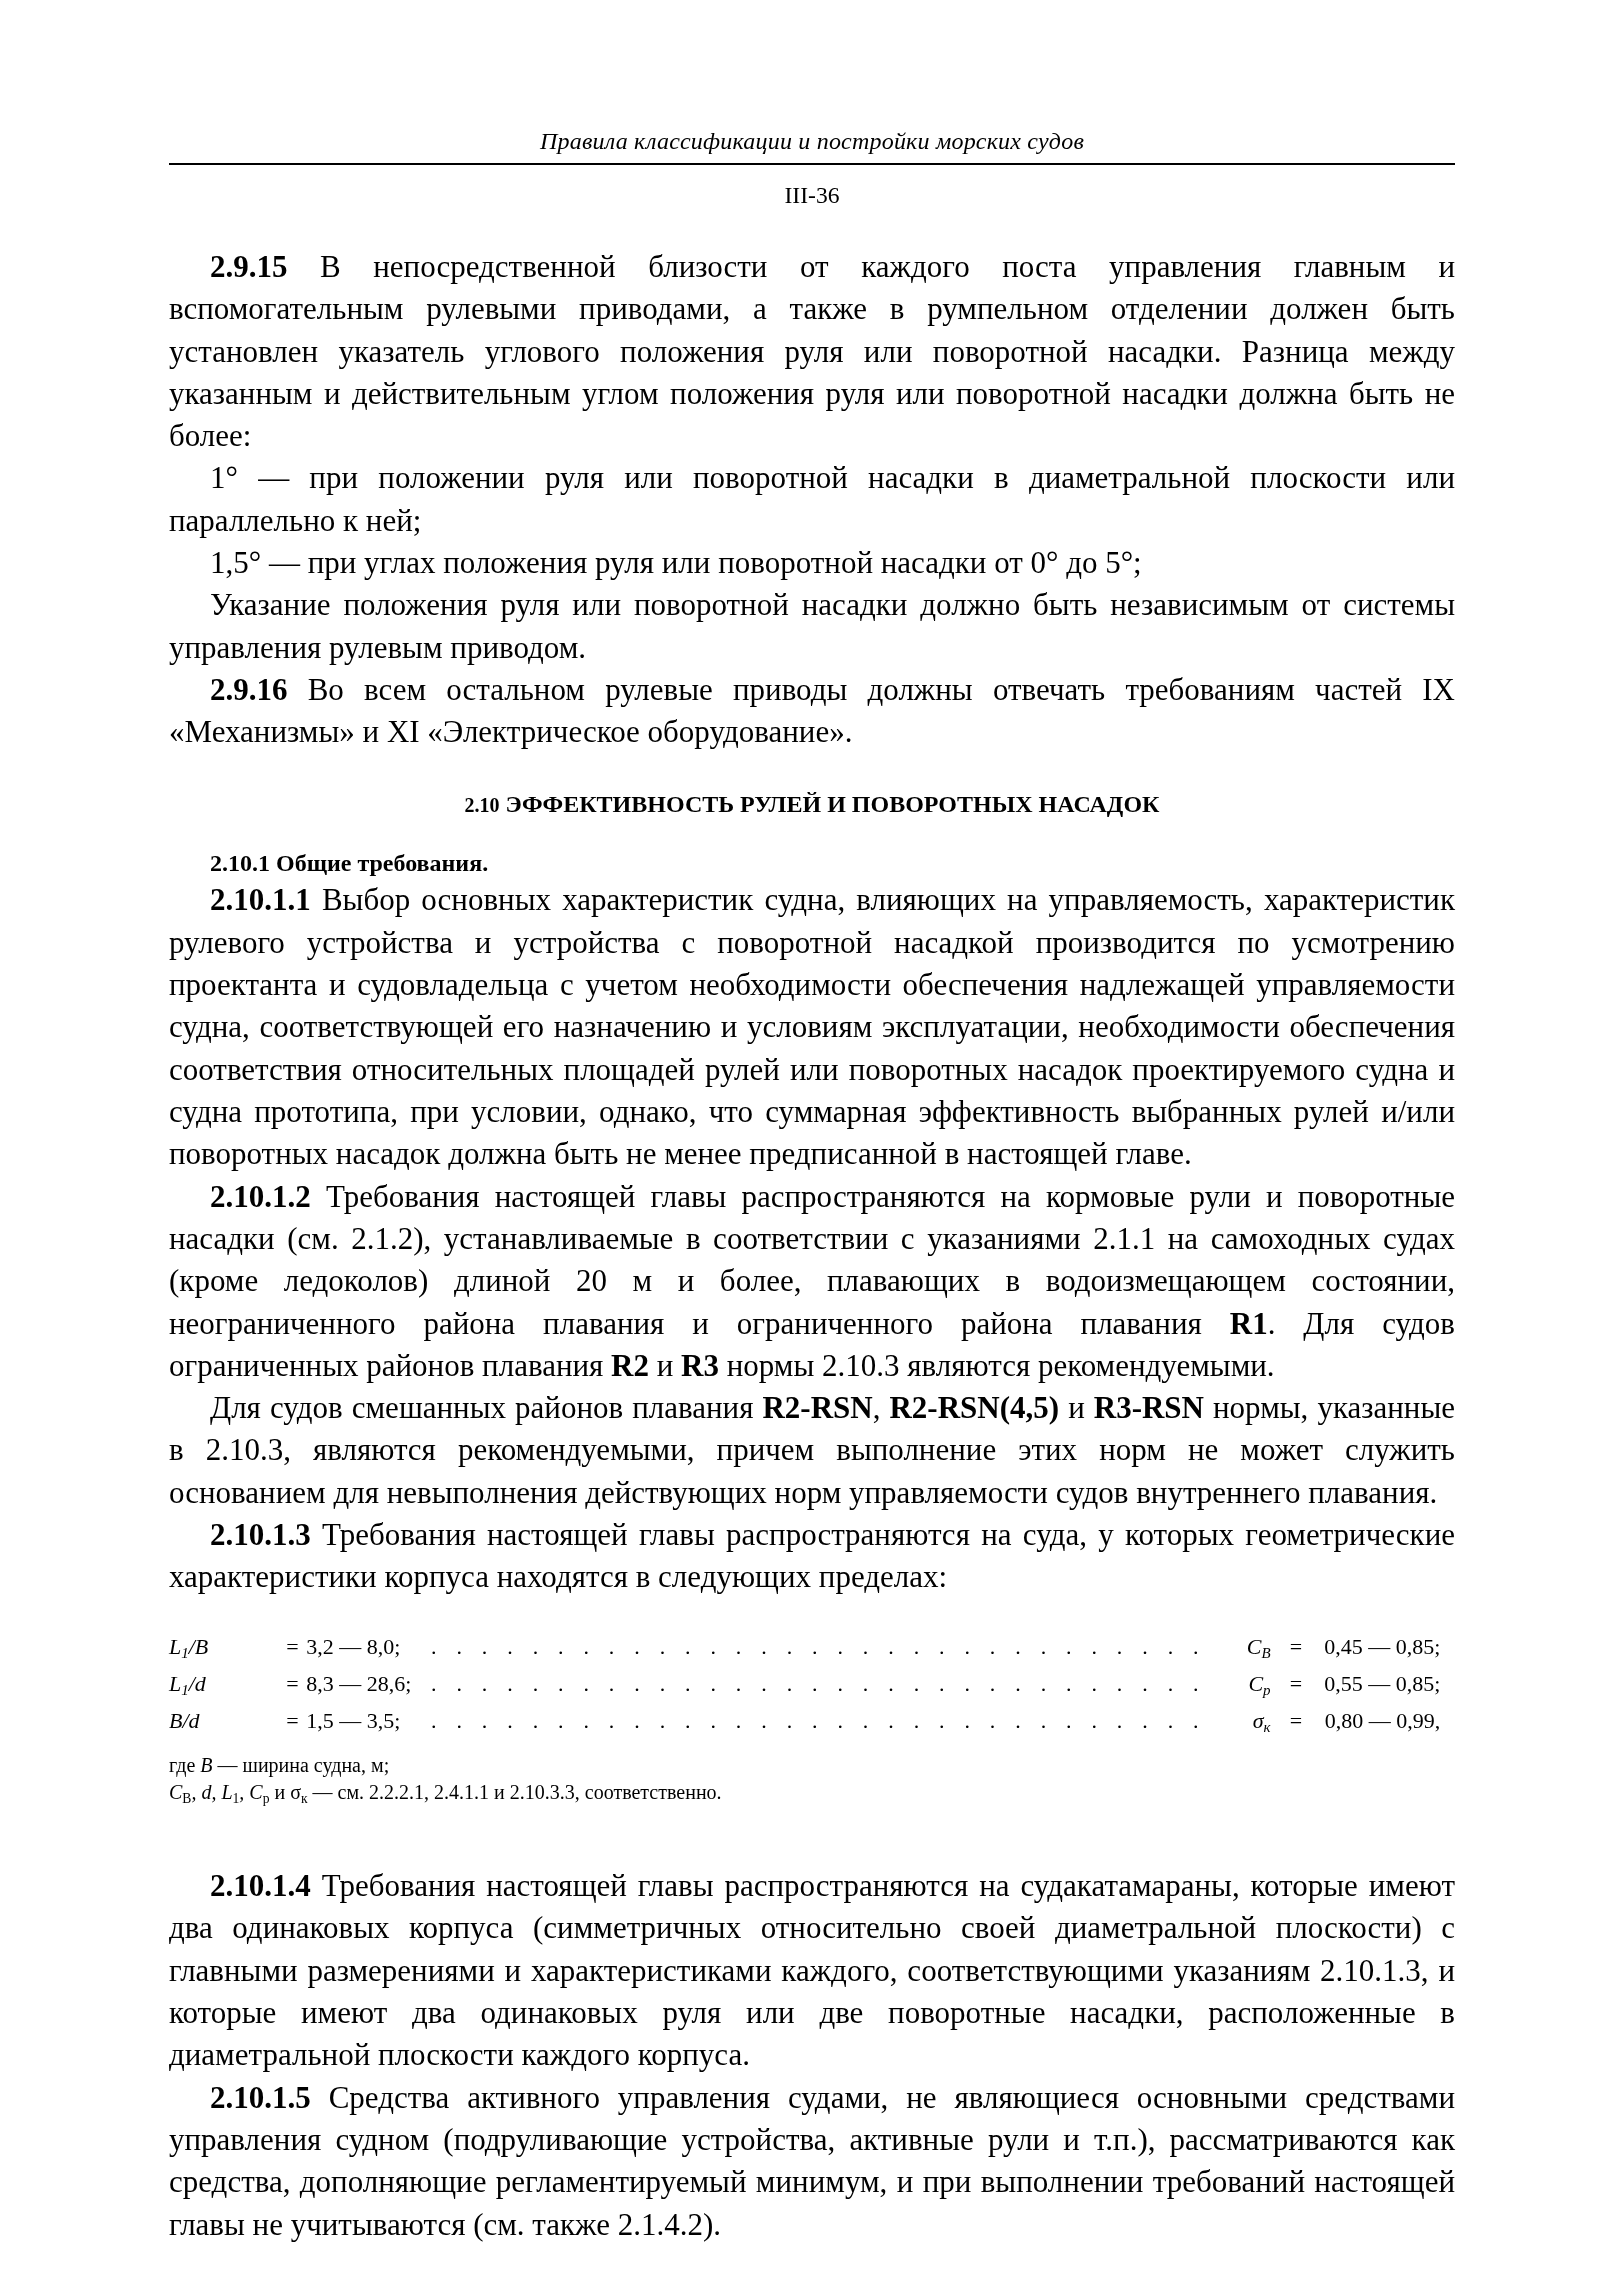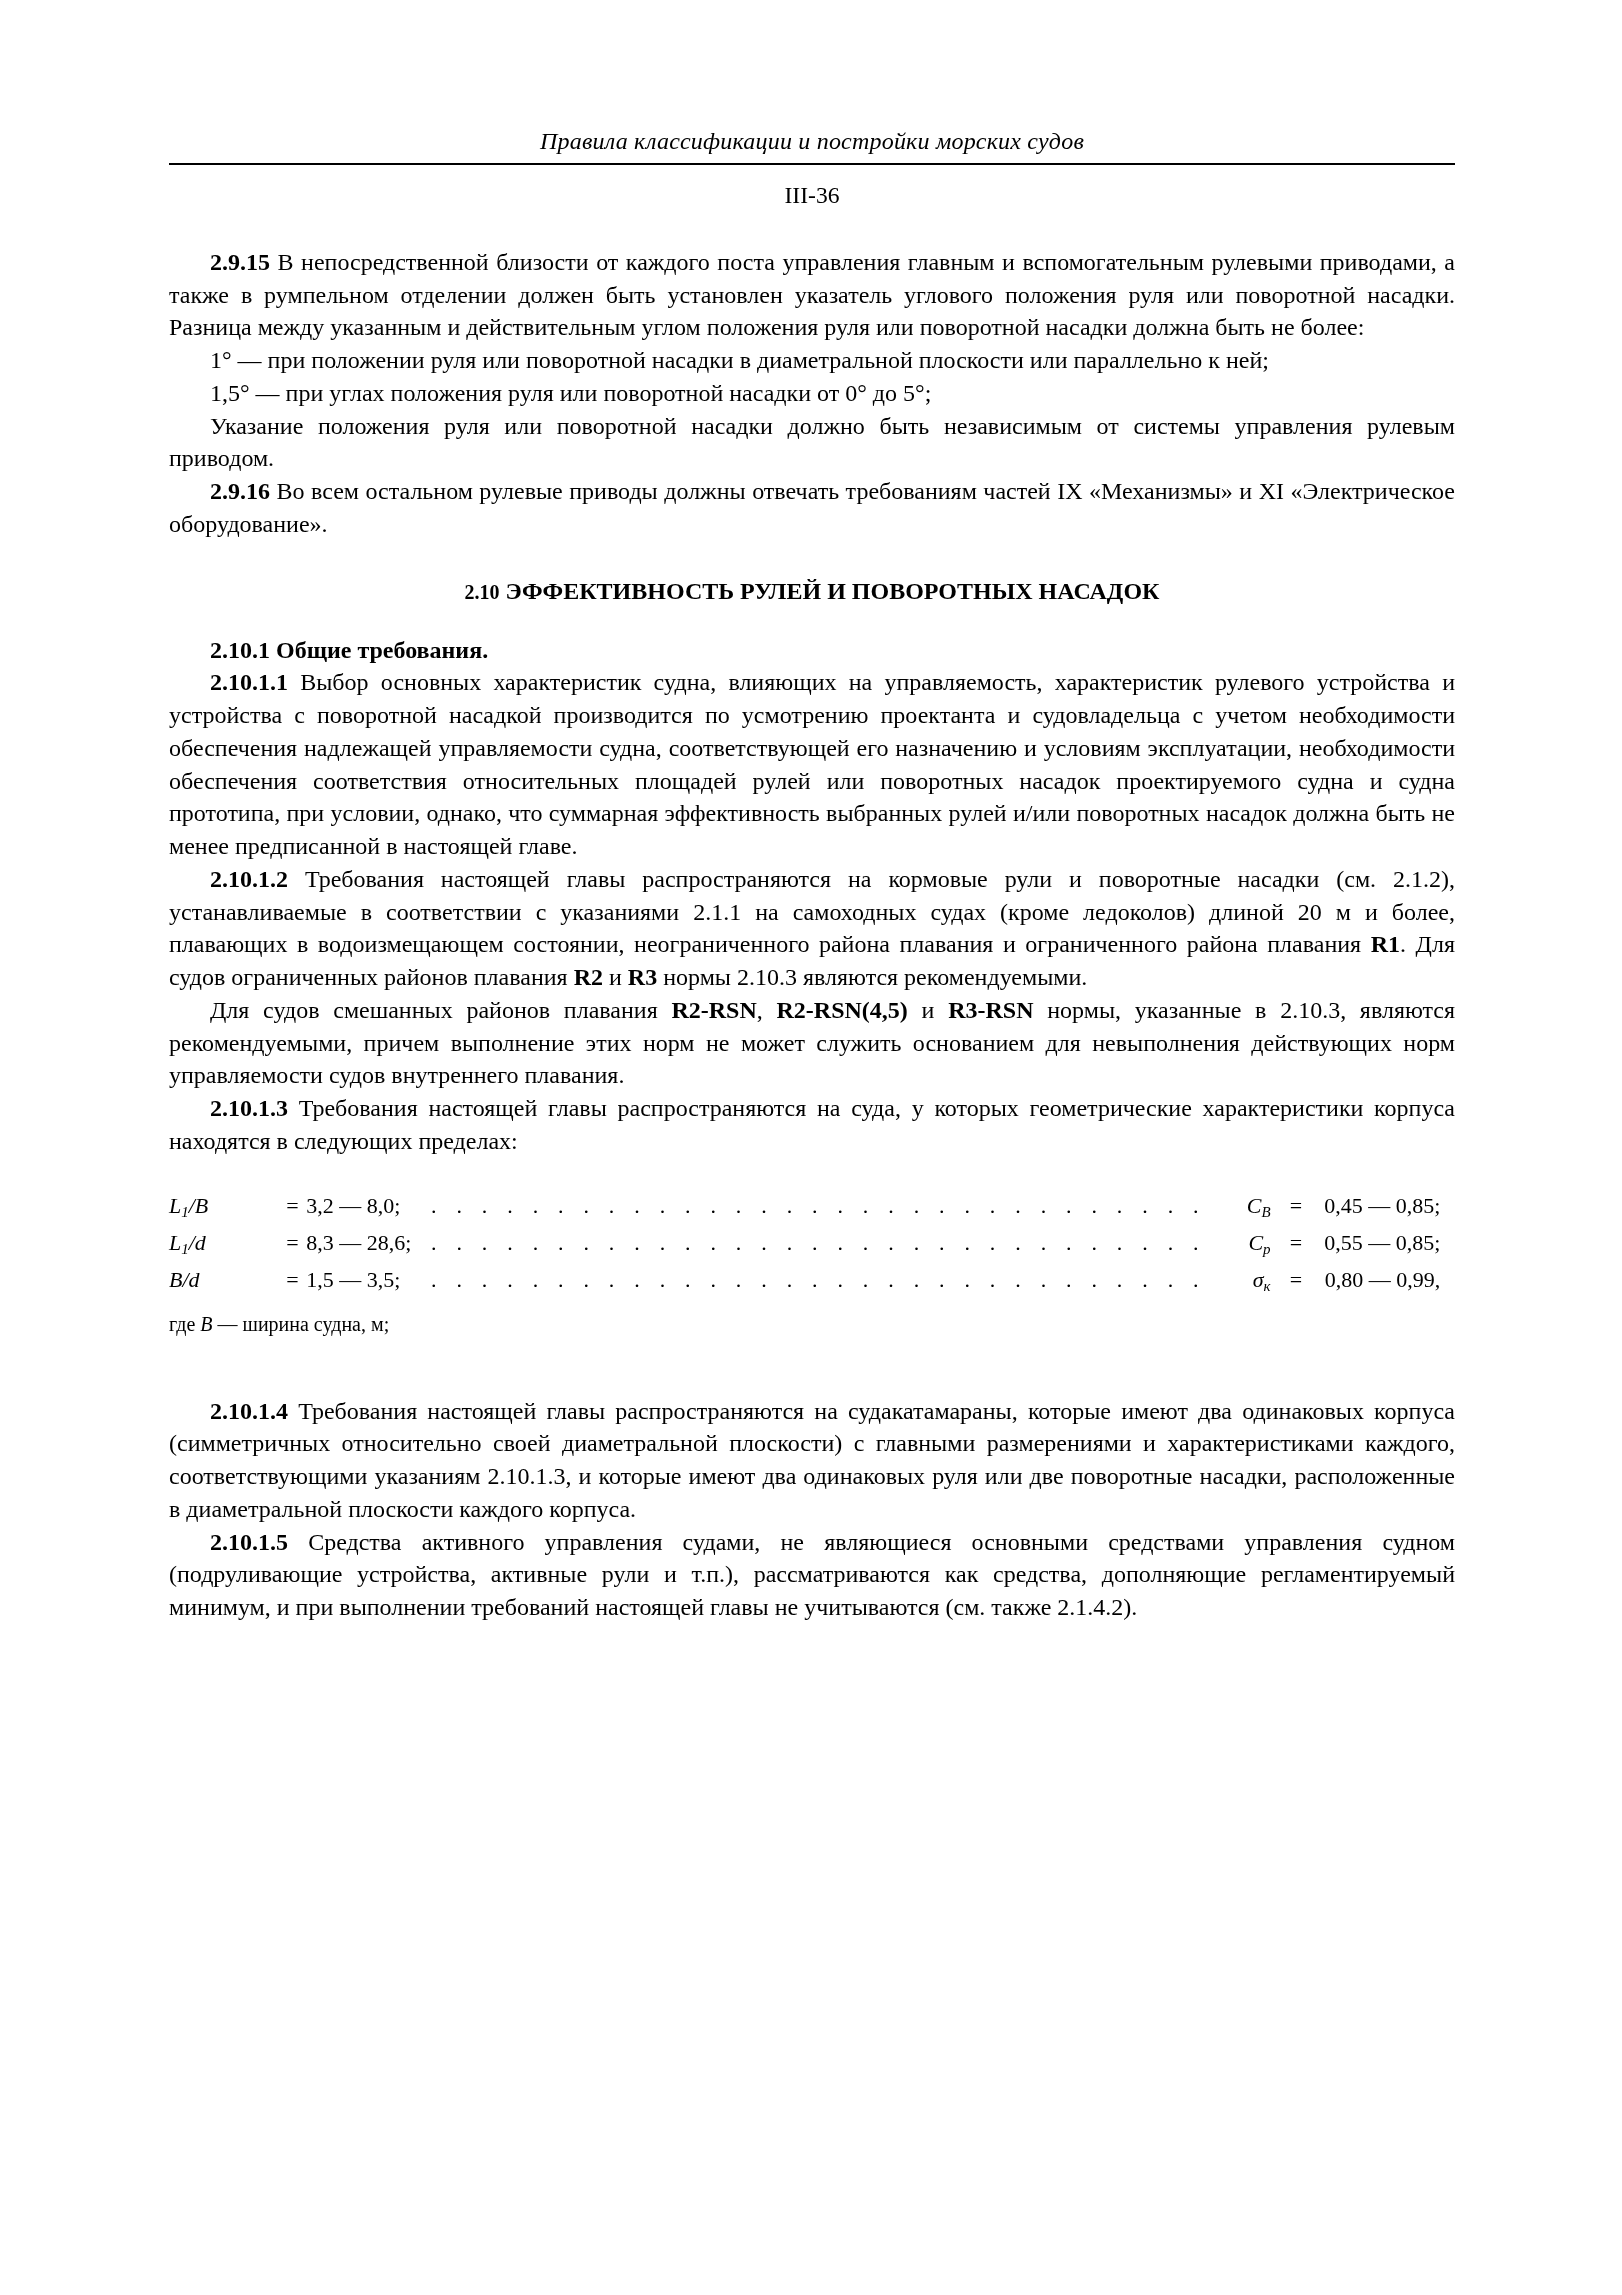--- a/index.html
+++ b/index.html
@@ -41,21 +41,21 @@
     margin: 0 0 6.5px 0;
     width: 100%;
   }
   .page-number {
     text-align: center;
     font-size: 23.6px;
     margin: 17px 0 37px 0;
   }
   p {
     margin: 0;
-    font-size: 24px;
+    font-size: 31px;
     line-height: 1.365;
     text-align: justify;
     text-justify: inter-word;
   }
   p.indent {
     text-indent: 41px;
   }
   .b { font-weight: bold; }
   .i { font-style: italic; }
   .sec-title {
@@ -175,20 +175,21 @@
         <span class="fr-eq">=</span>
         <span class="fr-val1">1,5 — 3,5;</span>
         <span class="fr-dots">. . . . . . . . . . . . . . . . . . . . . . . . . . . . . . . . . . .</span>
         <span class="fr-right-sym"><span>σ</span><sub>к</sub></span>
         <span class="fr-eq2">=</span>
         <span class="fr-val2">0,80 — 0,99,</span>
       </div>
 
       <div class="where-block">
         <p><span>где </span><span class="i">B</span><span> — ширина судна, м;</span></p>
+        <p><span class="i">C</span><sub>B</sub><span class="i">, d, L</span><sub>1</sub><span class="i">, C</span><sub>p</sub><span> и σ</span><sub>к</sub><span> — см. 2.2.2.1, 2.4.1.1 и 2.10.3.3, соответственно.</span></p>
       </div>
     </div>
 
     <div class="gap-l"></div>
 
     <p class="indent"><span class="b">2.10.1.4</span><span> Требования настоящей главы распространяются на судакатамараны, которые имеют два одинаковых корпуса (симметричных относительно своей диаметральной плоскости) с главными размерениями и характеристиками каждого, соответствующими указаниям 2.10.1.3, и которые имеют два одинаковых руля или две поворотные насадки, расположенные в диаметральной плоскости каждого корпуса.</span></p>
 
     <p class="indent"><span class="b">2.10.1.5</span><span> Средства активного управления судами, не являющиеся основными средствами управления судном (подруливающие устройства, активные рули и т.п.), рассматриваются как средства, дополняющие регламентируемый минимум, и при выполнении требований настоящей главы не учитываются (см. также 2.1.4.2).</span></p>
 
   </div>

